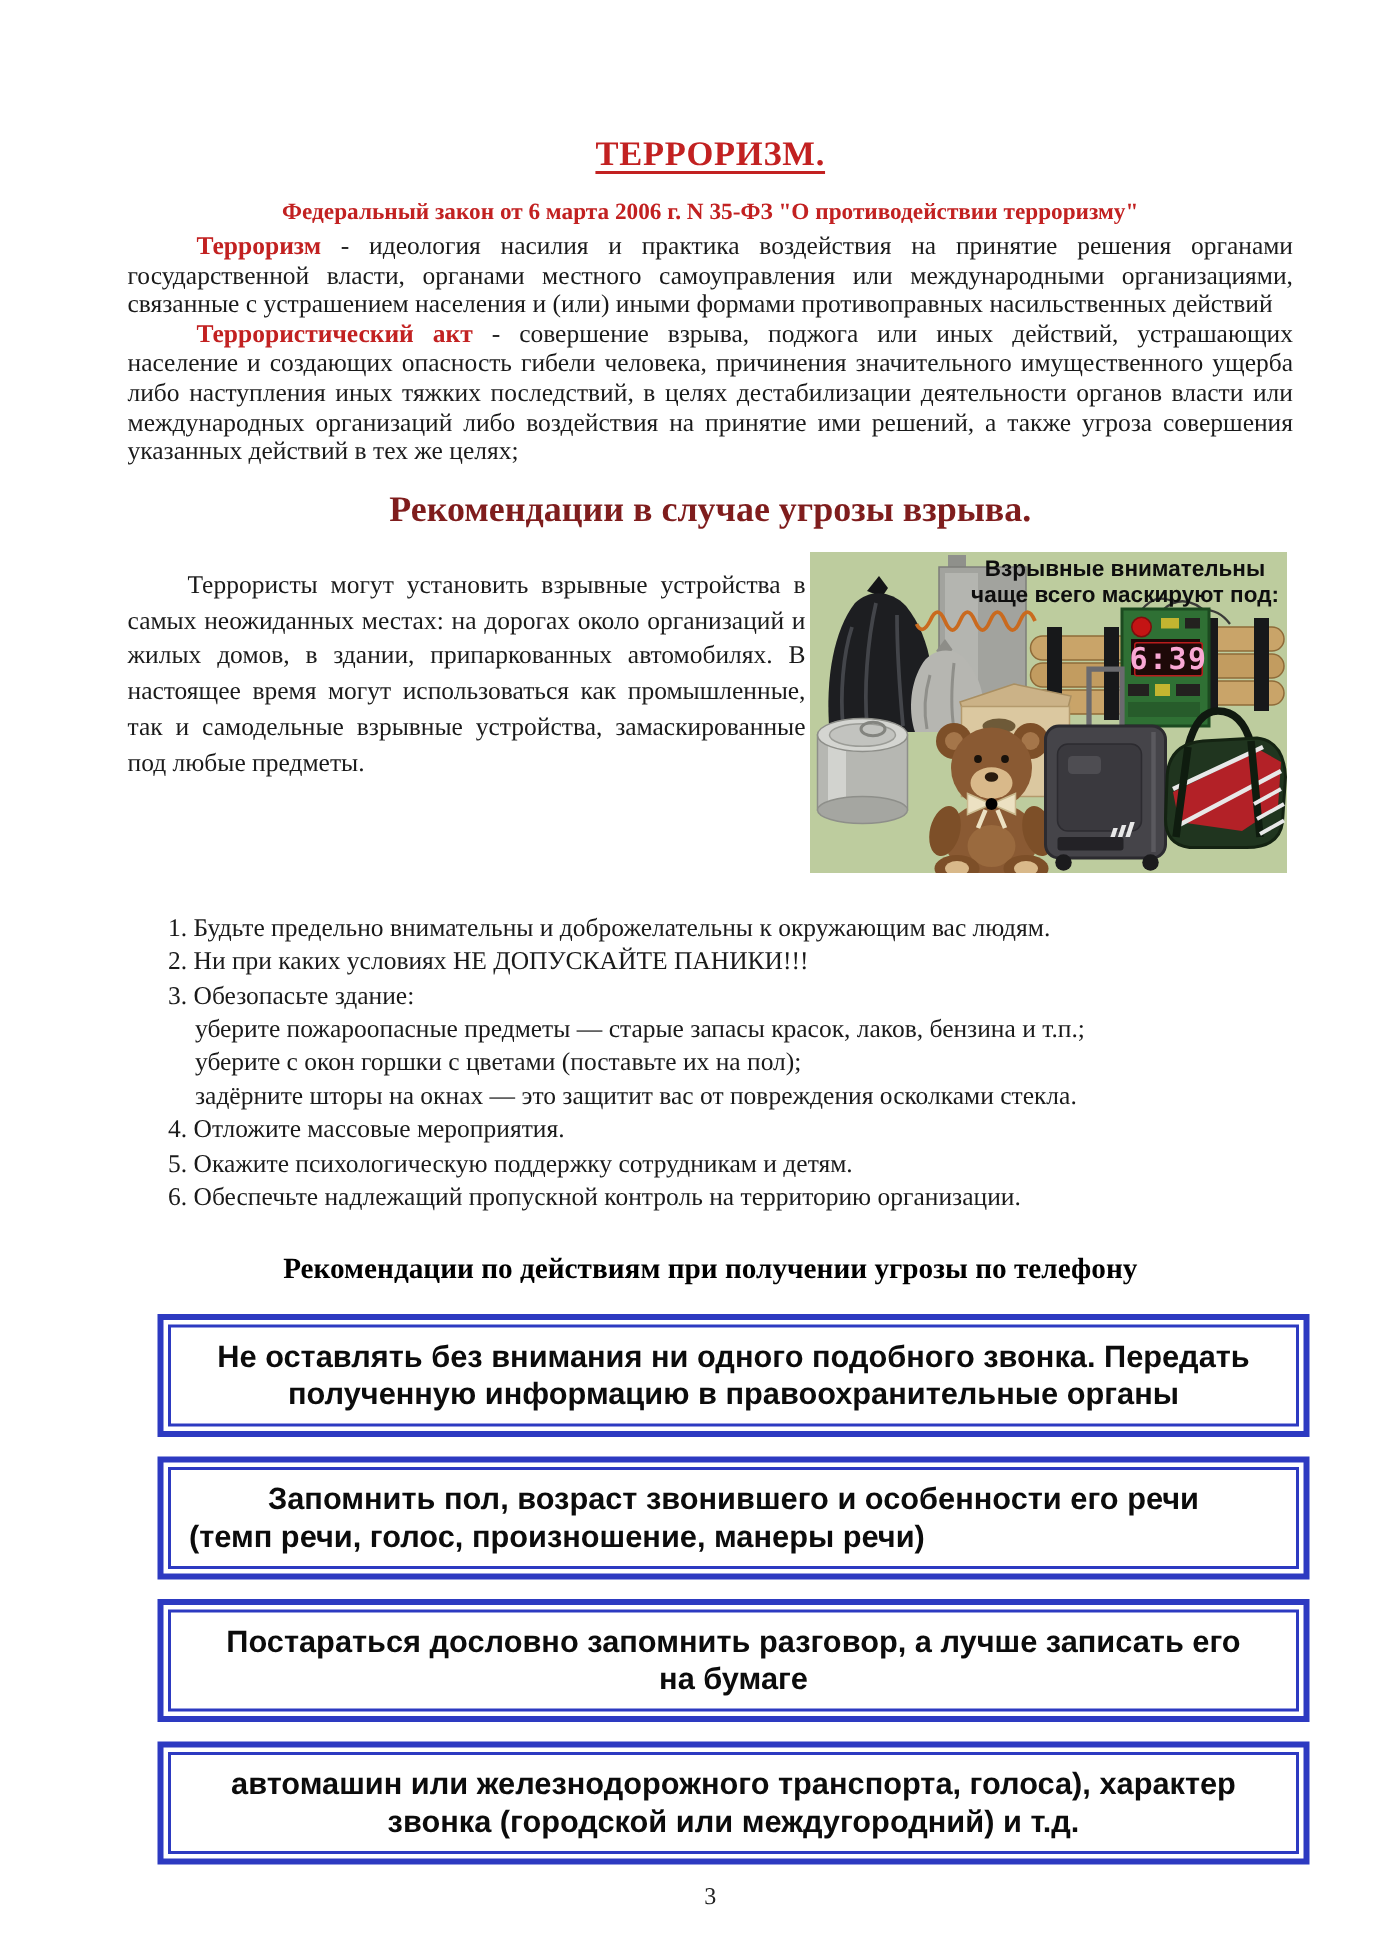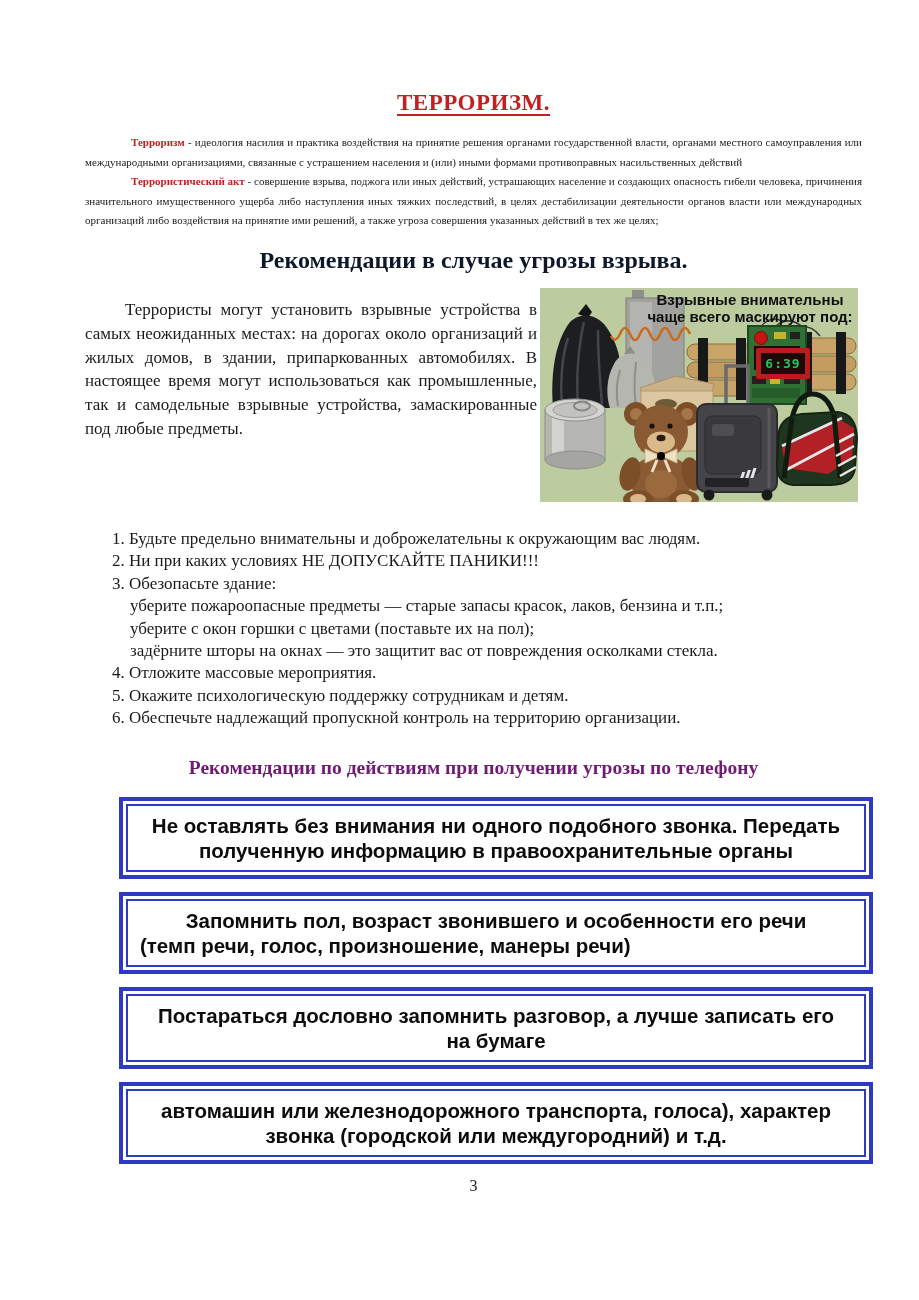--- a/index.html
+++ b/index.html
@@ -23,29 +23,29 @@
     text-decoration:underline;text-decoration-thickness:2px;text-underline-offset:4px;
     letter-spacing:.5px;
     margin:0 0 17px 0;
   }
   .law-heading{
     text-align:center;
     font-size:15.5px;font-weight:bold;color:#c22121;
     margin:0 0 3px 0;
   }
   .def-para{
-    font-size:11px;line-height:19.6px;
+    font-size:17px;line-height:19.6px;
     text-align:justify;text-indent:46px;
     margin:0;
   }
   .def-term{color:#c22121;font-weight:bold;}
 
   .section-heading-red{
     text-align:center;
-    font-size:24px;font-weight:bold;color:#0f172a;
+    font-size:24px;font-weight:bold;color:#7f1d1d;
     margin:16px 0 14px 0;
   }
 
   
   .columns{display:flex;align-items:flex-start;margin-top:4px;}
   .col-text{
     width:452px;
     font-size:17px;line-height:23.8px;
     text-align:justify;text-indent:40px;
     padding-top:10px;
@@ -59,47 +59,46 @@
     flex:none;
   }
   .ill-caption{
     position:absolute;top:4px;right:2px;width:212px;
     text-align:center;
     font-family:"Liberation Sans", sans-serif;
     font-weight:bold;font-size:15px;line-height:1.12;color:#0e0e0e;
   }
   .timer-lcd{
     position:absolute;left:216px;top:60px;width:44px;height:21px;
-    background:#1e0908;border:5px solid #b91c1c;border-radius:2px;
+    background:#1e0908;border:1px solid #b91c1c;border-radius:2px;
     display:flex;align-items:center;justify-content:center;
     font-family:"DejaVu Sans Mono", monospace;
-    font-weight:bold;font-size:13px;color:#22c55e;
+    font-weight:bold;font-size:20px;color:#f9a8d4;
     letter-spacing:1px;
   }
 
   
   .rec-list{margin:26px 0 0 27px;font-size:17px;line-height:22.4px;}
   .li{margin:0;}
   .li.sub{margin-left:18px;}
 
   .section-heading-blue{
     text-align:center;
-    font-size:19.5px;font-weight:bold;color:#701a75;
+    font-size:19.5px;font-weight:bold;color:#000000;
     margin:27px 0 18px 0;
   }
 
   
   .boxes{margin:0 0 0 20px;width:768px;box-sizing:border-box;}
   .bbox{
     border:4px solid #2d3ac1;
     padding:3px;
     margin-bottom:13px;
     box-sizing:border-box;
     background:#ffffff;
-    margin-left:14px;
   }
   .bbox-inner{
     border:2px solid #2d3ac1;
     padding:7px 12px;
     font-family:"Liberation Sans", sans-serif;
     font-weight:bold;font-size:20.5px;line-height:25px;color:#0c0c0c;
     text-align:center;
   }
   .bbox-inner .line{white-space:nowrap;}
   .bbox-inner .line.left{text-align:left;}
@@ -110,20 +109,21 @@
   }
 </style>
 </head>
 <body>
 
 <div class="page">
   <div class="content">
 
     <h1 class="doc-title">ТЕРРОРИЗМ.</h1>
 
+    <div class="law-heading">Федеральный закон от 6 марта 2006 г. N 35-ФЗ "О противодействии терроризму"</div>
 
     <p class="def-para"><span class="def-term">Терроризм</span><span> - идеология насилия и практика воздействия на принятие решения органами государственной власти, органами местного самоуправления или международными организациями, связанные с устрашением населения и (или) иными формами противоправных насильственных действий</span></p>
 
     <p class="def-para"><span class="def-term">Террористический акт</span><span> - совершение взрыва, поджога или иных действий, устрашающих население и создающих опасность гибели человека, причинения значительного имущественного ущерба либо наступления иных тяжких последствий, в целях дестабилизации деятельности органов власти или международных организаций либо воздействия на принятие ими решений, а также угроза совершения указанных действий в тех же целях;</span></p>
 
     <h2 class="section-heading-red">Рекомендации в случае угрозы взрыва.</h2>
 
     <div class="columns">
       <p class="col-text">Террористы могут установить взрывные устройства в самых неожиданных местах: на дорогах около организаций и жилых домов, в здании, припаркованных автомобилях. В настоящее время могут использоваться как промышленные, так и самодельные взрывные устройства, замаскированные под любые предметы.</p>
 

